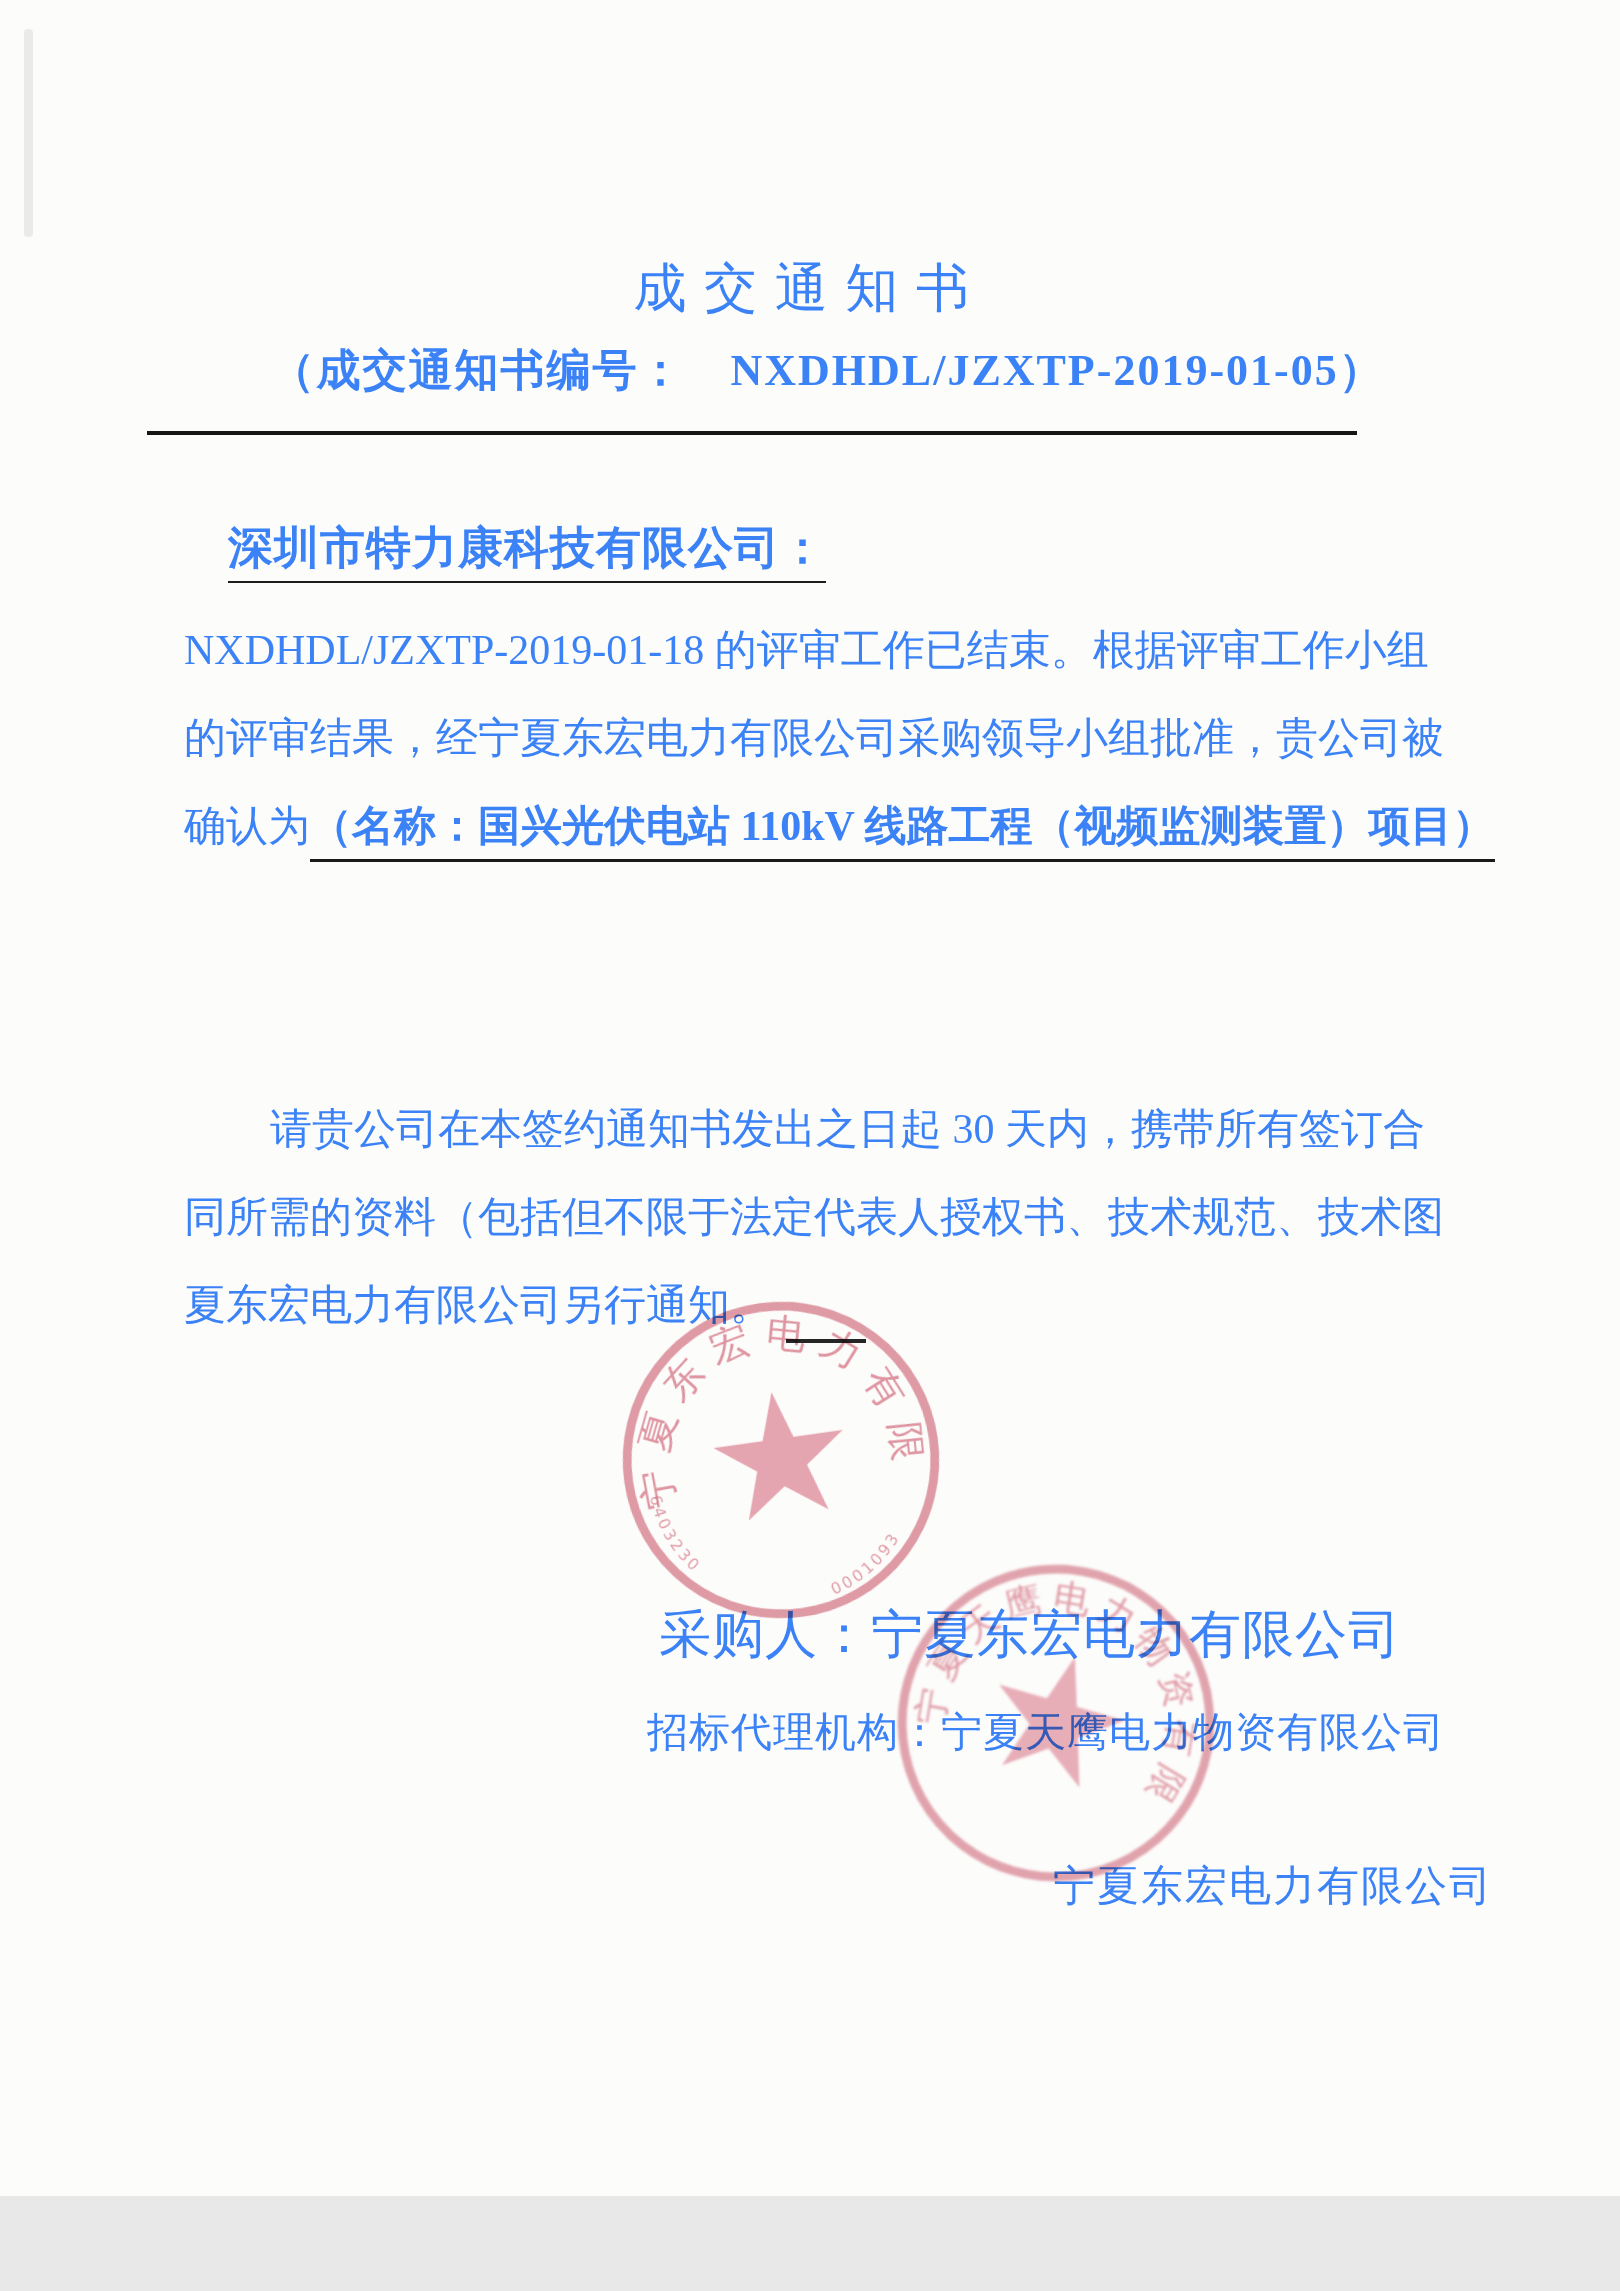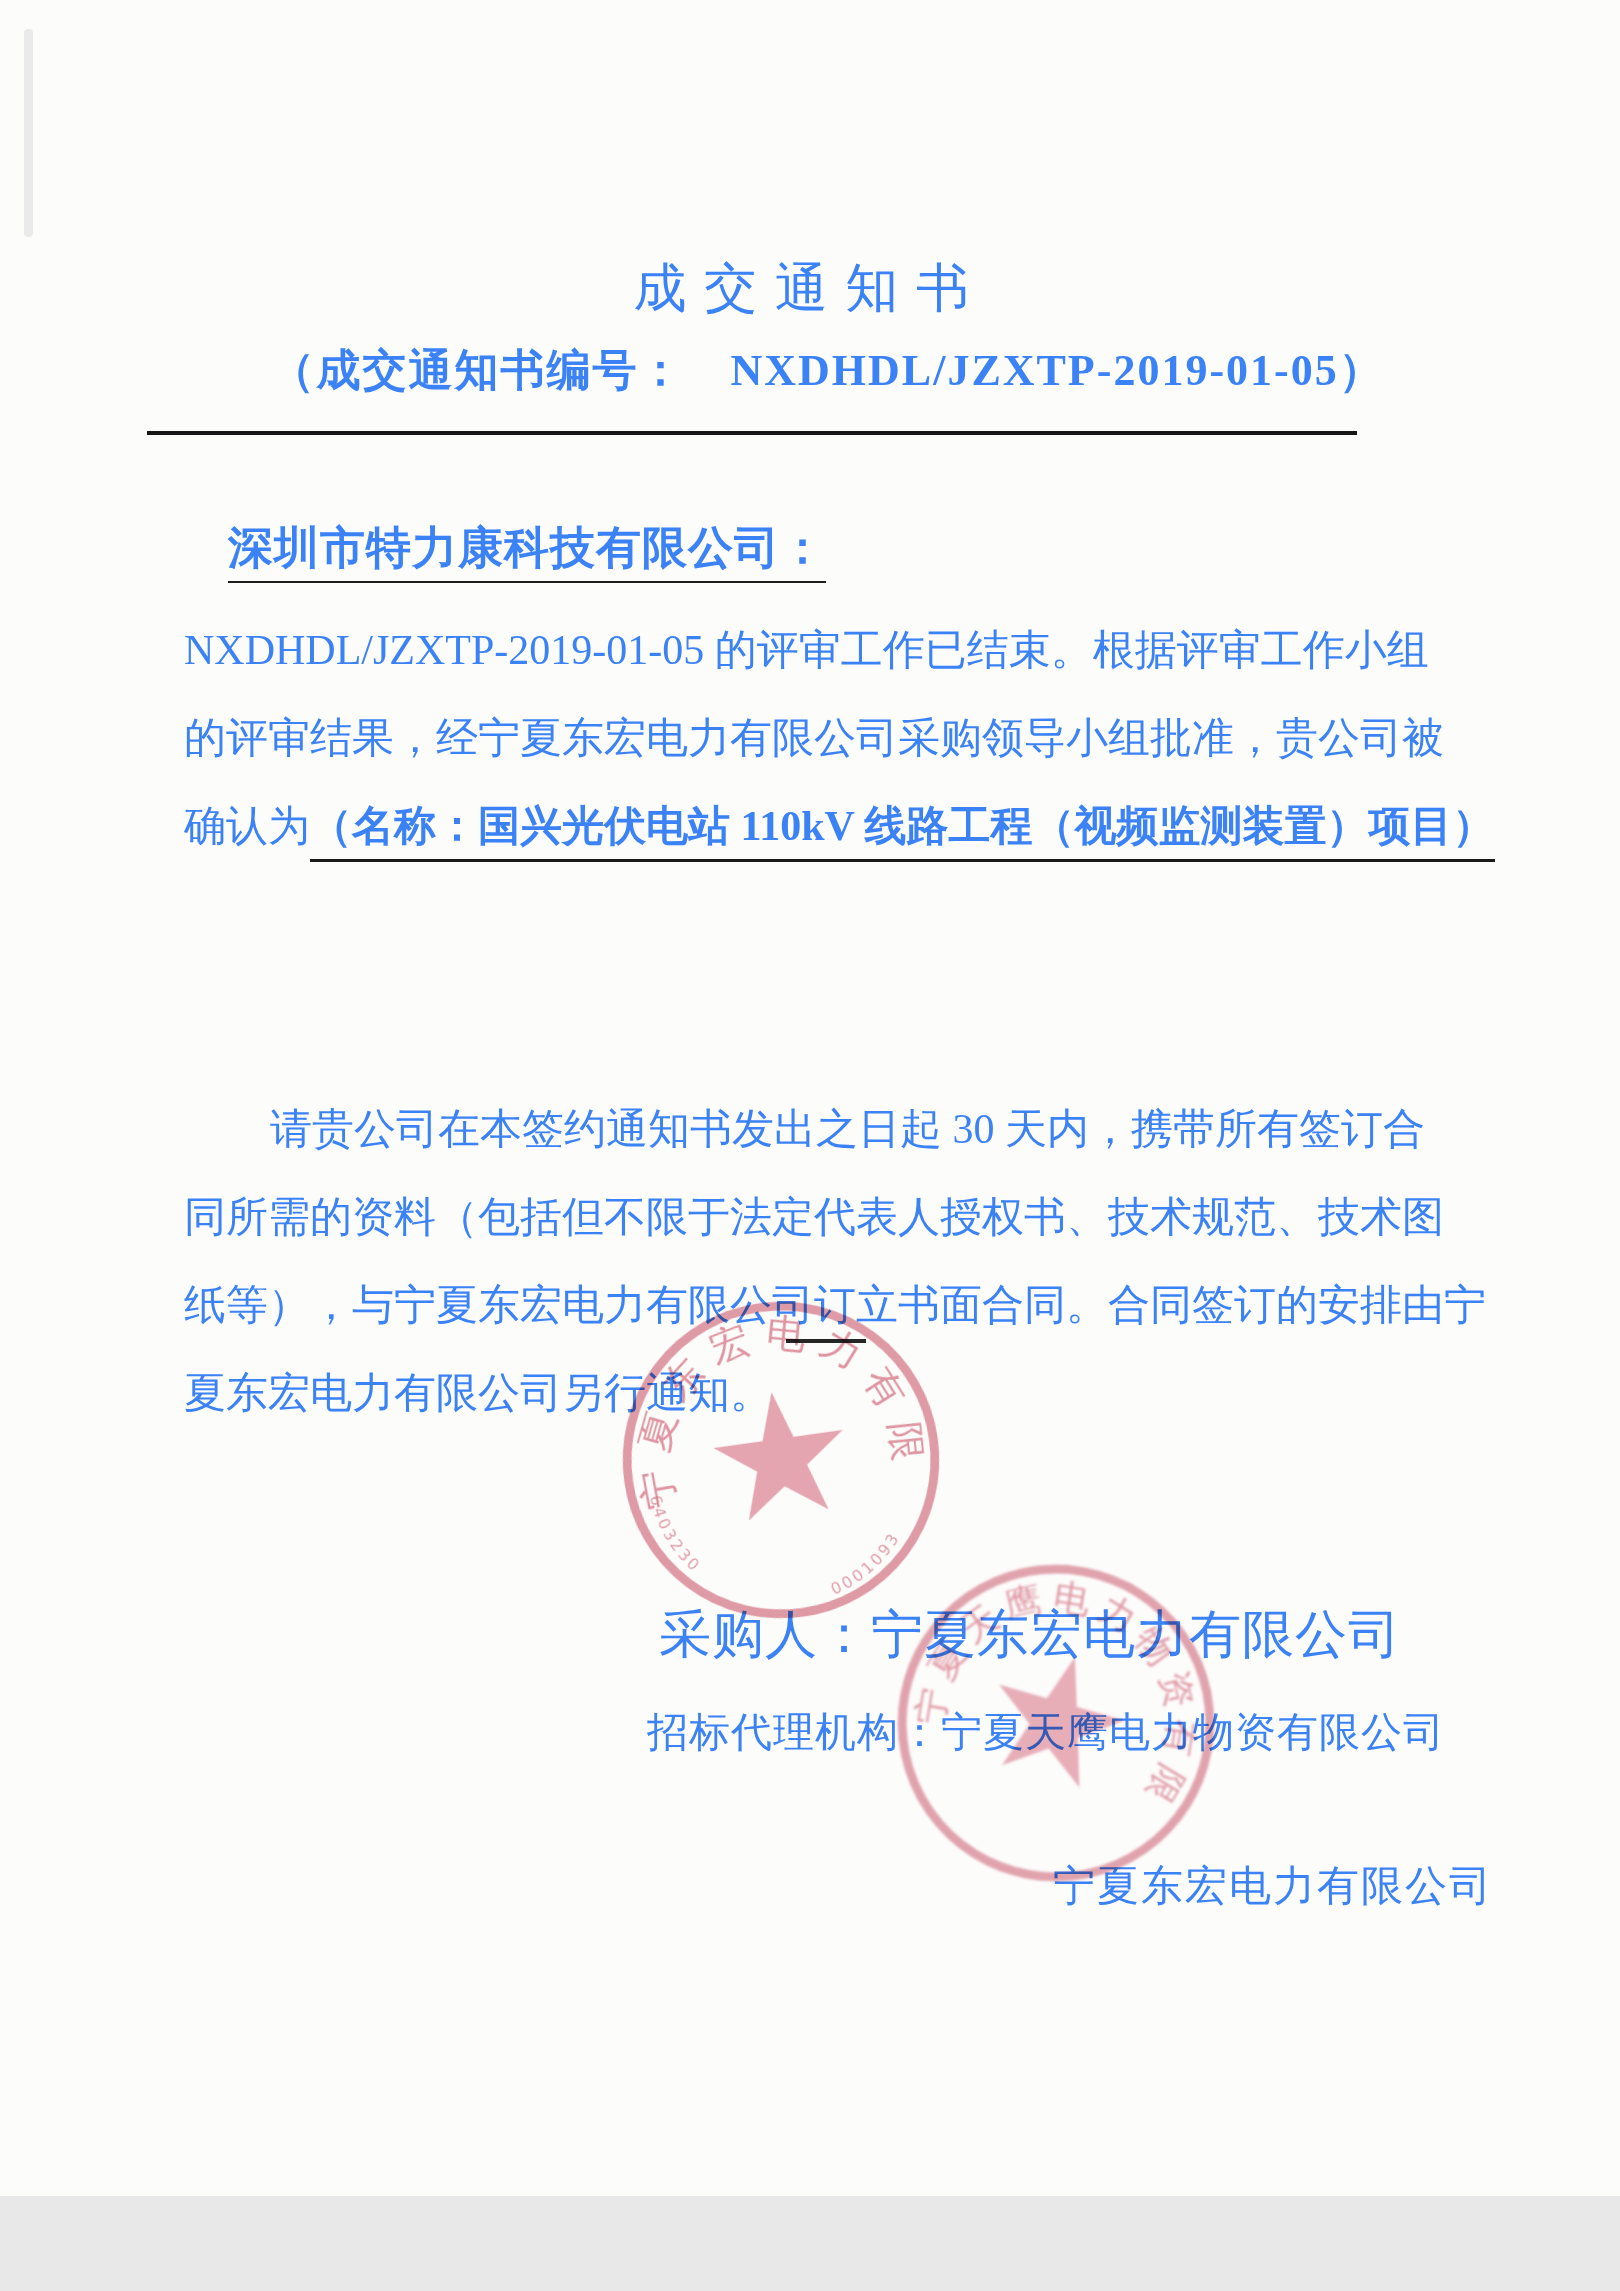--- a/index.html
+++ b/index.html
@@ -68,29 +68,28 @@
 
   <div class="doc-title">成交通知书</div>
 
   <div class="doc-subtitle">（成交通知书编号：　NXDHDL/JZXTP-2019-01-05）</div>
 
   <div class="head-rule"></div>
 
   <div class="recipient"><span class="u">深圳市特力康科技有限公司：</span></div>
 
   <div class="body-block p1">
-    <div class="bline">NXDHDL/JZXTP-2019-01-05 的评审工作已结束。根据评审工作小组</div>
+    <div class="bline">NXDHDL/JZXTP-2019-01-18 的评审工作已结束。根据评审工作小组</div>
     <div class="bline">的评审结果，经宁夏东宏电力有限公司采购领导小组批准，贵公司被</div>
     <div class="bline"><span>确认为</span><span class="uline">（名称：国兴光伏电站 110kV 线路工程（视频监测装置）项目）</span></div>
   </div>
 
   <div class="body-block p2">
     <div class="bline indent">请贵公司在本签约通知书发出之日起 30 天内，携带所有签订合</div>
     <div class="bline">同所需的资料（包括但不限于法定代表人授权书、技术规范、技术图</div>
-    <div class="bline">纸等），与宁夏东宏电力有限公司订立书面合同。合同签订的安排由宁</div>
     <div class="bline">夏东宏电力有限公司另行通知。</div>
   </div>
 
   <div class="stray-mark"></div>
 
   <div class="sig sig-purchaser">采购人：宁夏东宏电力有限公司</div>
 
   <div class="sig sig-agency">招标代理机构：宁夏天鹰电力物资有限公司</div>
 
   <div class="sig sig-date">宁夏东宏电力有限公司</div>

